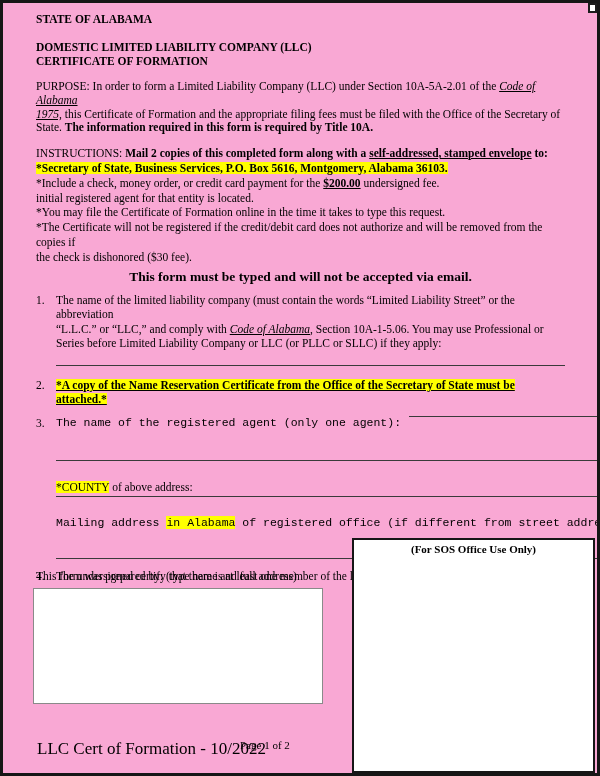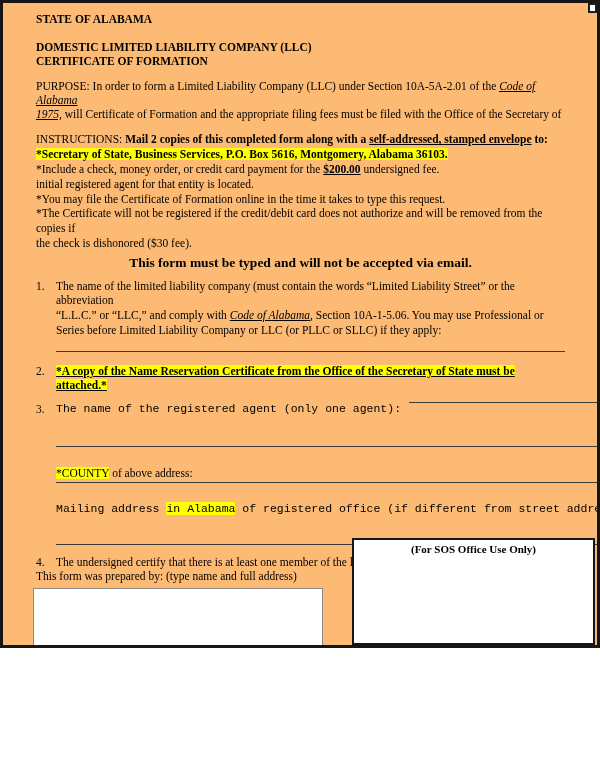--- a/index.html
+++ b/index.html
@@ -1,20 +1,20 @@
 <!DOCTYPE html>
 <html><head>
 <meta charset="utf-8">
 <style>
   * { margin:0; padding:0; box-sizing:border-box; }
   html,body { width:600px; height:776px; background:#fff; }
   body { font-family:"Liberation Serif","DejaVu Serif",serif; color:#000; }
   .page {
-    position:relative; width:600px; height:648px;
-    border:3px solid #161616; background:#fdba74; overflow:hidden;
+    position:relative; width:600px; height:776px;
+    border:3px solid #161616; background:#f9a8d4; overflow:hidden;
   }
   .corner-glyph {
     position:absolute; top:0; right:0; width:9px; height:10px;
     background:#fff; border:2px solid #1c1c1c; z-index:5;
   }
   .content { padding:9px 32px 0 33px; font-size:11.5px; line-height:14px; }
 
   .state-title { font-weight:bold; font-size:11.5px; }
   .doc-title { margin-top:14px; font-weight:bold; font-size:11.5px; line-height:14px; }
 
@@ -76,21 +76,22 @@
 
     <div class="state-title">STATE OF ALABAMA</div>
 
     <div class="doc-title">
       <div>DOMESTIC LIMITED LIABILITY COMPANY (LLC)</div>
       <div>CERTIFICATE OF FORMATION</div>
     </div>
 
     <div class="purpose">
       <div><span>PURPOSE: In order to form a Limited Liability Company (LLC) under Section 10A-5A-2.01 of the </span><span class="cite">Code of Alabama</span></div>
-      <div><span class="cite">1975,</span><span>  will Certificate of Formation and the appropriate filing fees must be filed with the Office of the Secretary of</span></div>
+      <div><span class="cite">1975,</span><span>  this Certificate of Formation and the appropriate filing fees must be filed with the Office of the Secretary of</span></div>
+      <div><span>State. </span><span class="b">The information required in this form is required by Title 10A.</span></div>
     </div>
 
     <div class="instructions">
       <div><span>INSTRUCTIONS: </span><span class="b">Mail 2 copies of this completed form along with a </span><span class="bu">self-addressed, stamped envelope</span><span class="b"> to:</span></div>
       <div><span class="hl-b">*Secretary of State, Business Services, P.O. Box 5616, Montgomery, Alabama 36103.</span></div>
       <div><span>*Include a check, money order, or credit card payment for the </span><span class="bu">$200.00</span><span> undersigned fee.</span></div>
       <div>initial registered agent for that entity is located.</div>
       <div>*You may file the Certificate of Formation online in the time it takes to type this request.</div>
       <div>*The Certificate will not be registered if the credit/debit card does not authorize and will be removed from the copies if</div>
       <div>the check is dishonored ($30 fee).</div>

